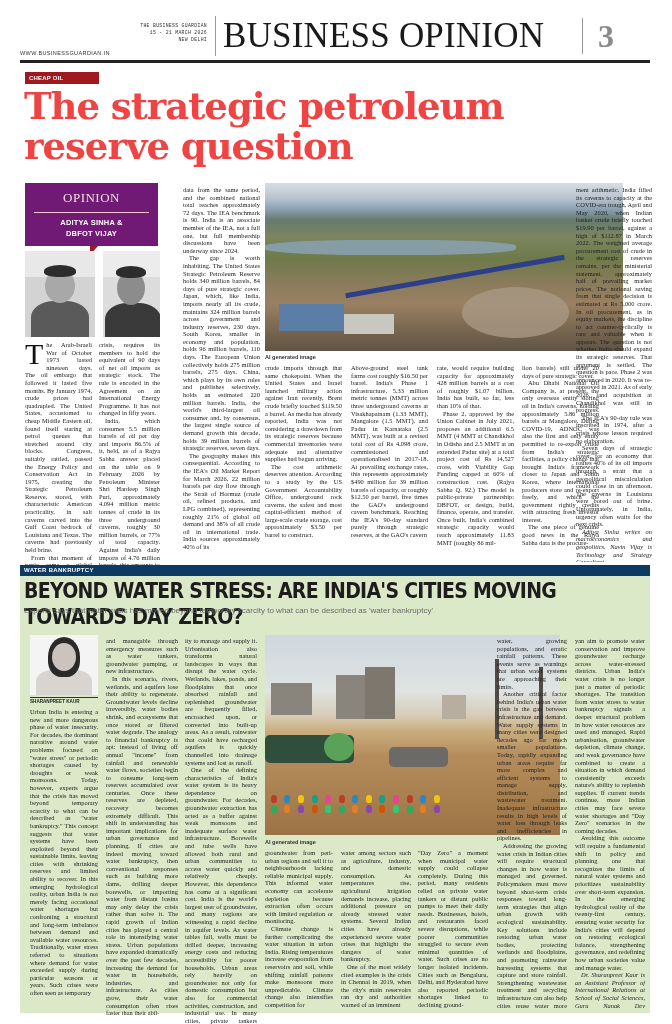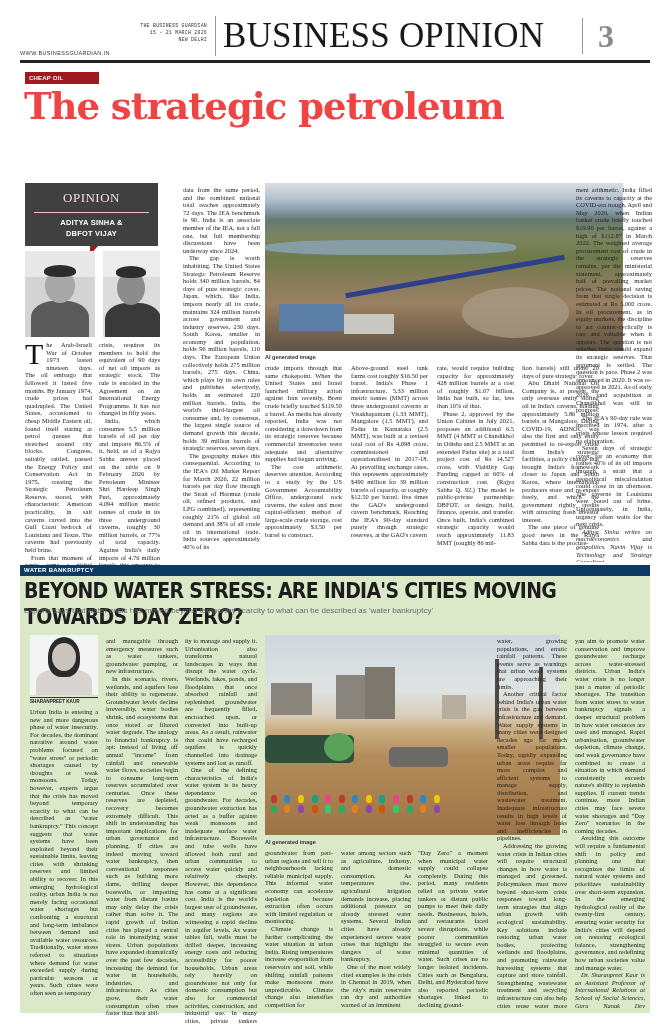--- a/index.html
+++ b/index.html
@@ -13,21 +13,21 @@
   .mast-divider { position: absolute; left: 195px; top: 2px; width: 1px; height: 40px; background: #999; }
   .mast-title { position: absolute; left: 203px; top: 4px; font-family: "Liberation Serif", serif; font-size: 35px; line-height: 36px; color: #1a1a1a; letter-spacing: 0.2px; }
   .mast-divider2 { position: absolute; left: 562px; top: 4px; width: 1px; height: 36px; background: #999; }
   .page-number { position: absolute; left: 578px; top: 4px; font-family: "Liberation Serif", serif; font-weight: bold; font-size: 32px; line-height: 36px; color: #8a8a8a; }
   .mast-rule { position: absolute; left: 20px; top: 60px; width: 630px; height: 3px; background: #222; }
 
   
   .kicker { position: absolute; left: 25px; top: 72px; width: 74px; height: 12px; background: #a0191f; color: #fff; font-family: "Liberation Sans", sans-serif; font-weight: bold; font-size: 6px; line-height: 12px; padding-left: 4px; letter-spacing: 0.2px; }
   .headline { position: absolute; left: 24px; top: 86px; width: 520px; font-family: "DejaVu Serif", serif; font-weight: bold; font-size: 37px; line-height: 40px; color: #ef4444; letter-spacing: -1px; }
 
-  .opinion-box { position: absolute; left: 25px; top: 183px; width: 133px; height: 63px; background: #404040; color: #fff; text-align: center; }
+  .opinion-box { position: absolute; left: 25px; top: 183px; width: 133px; height: 63px; background: #701a75; color: #fff; text-align: center; }
   .opinion-box .op-label { font-family: "Liberation Serif", serif; font-size: 13px; line-height: 14px; margin-top: 8px; letter-spacing: 0.5px; color: #f6dede; }
   .opinion-box .op-rule { width: 115px; height: 1px; background: #f0c8c8; margin: 7px auto 4px; }
   .opinion-box .op-authors { font-family: "Liberation Sans", sans-serif; font-weight: bold; font-size: 7.5px; line-height: 11px; letter-spacing: 0.2px; }
   .op-pointer { position: absolute; left: 90px; top: 246px; width: 0; height: 0; border-left: 0 solid transparent; border-right: 8px solid transparent; border-top: 9px solid #9d1b20; }
 
   .photo { position: absolute; background: #cfcfcf; overflow: hidden; }
   .photo-a1 { left: 25px; top: 251px; width: 70px; height: 86px; background: linear-gradient(#e8e8e8 0 30%, #d3d3d3 30%); }
   .photo-a2 { left: 103px; top: 251px; width: 57px; height: 86px; background: linear-gradient(#ececec 0 30%, #dcdcdc 30%); }
   .photo .head { position: absolute; border-radius: 50%; background: #9a9a9a; }
   .photo .hair { position: absolute; border-radius: 50% 50% 40% 40%; background: #2c2c2c; }
@@ -75,20 +75,21 @@
   <div class="mast-divider"></div>
   <div class="mast-title">BUSINESS OPINION</div>
   <div class="mast-divider2"></div>
   <div class="page-number">3</div>
 </div>
 <div class="mast-rule"></div>
 
 <div class="kicker">CHEAP OIL</div>
 <div class="headline">
   <div>The strategic petroleum</div>
+  <div>reserve question</div>
 </div>
 
 <div class="opinion-box">
   <div class="op-label">OPINION</div>
   <div class="op-rule"></div>
   <div class="op-authors">
     <div>ADITYA SINHA &amp;</div>
     <div>DBFOT VIJAY</div>
   </div>
 </div>

